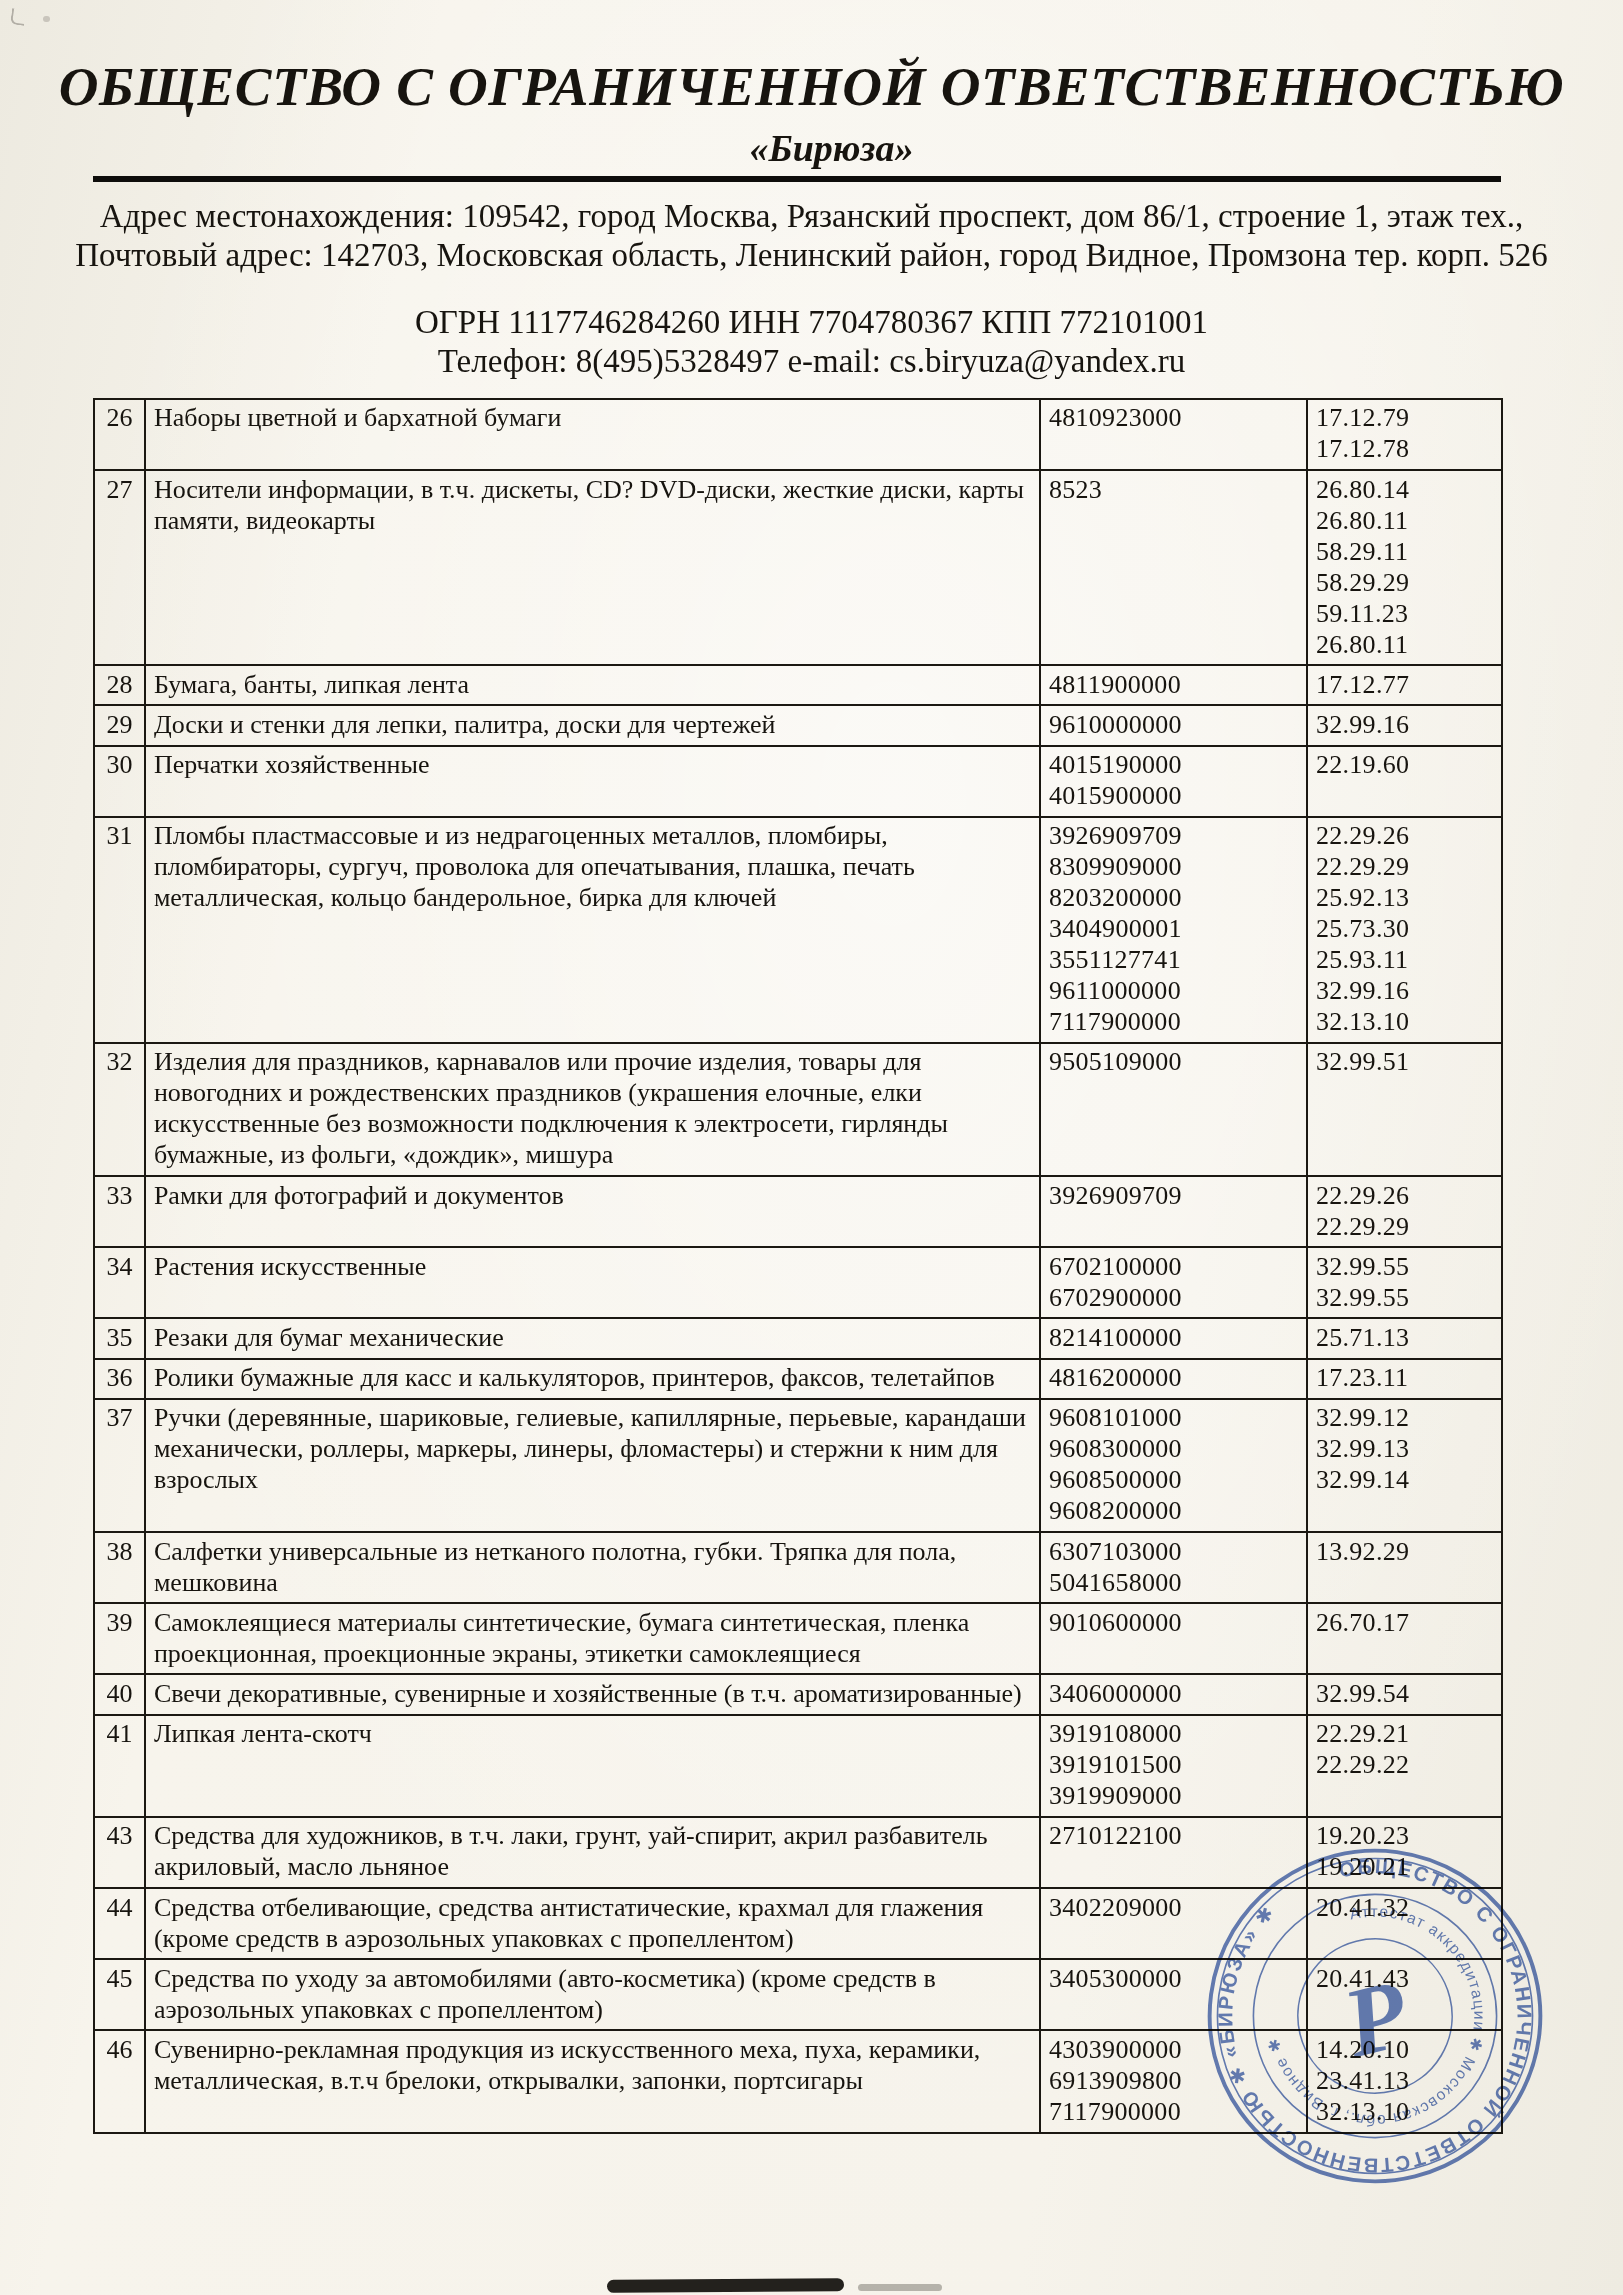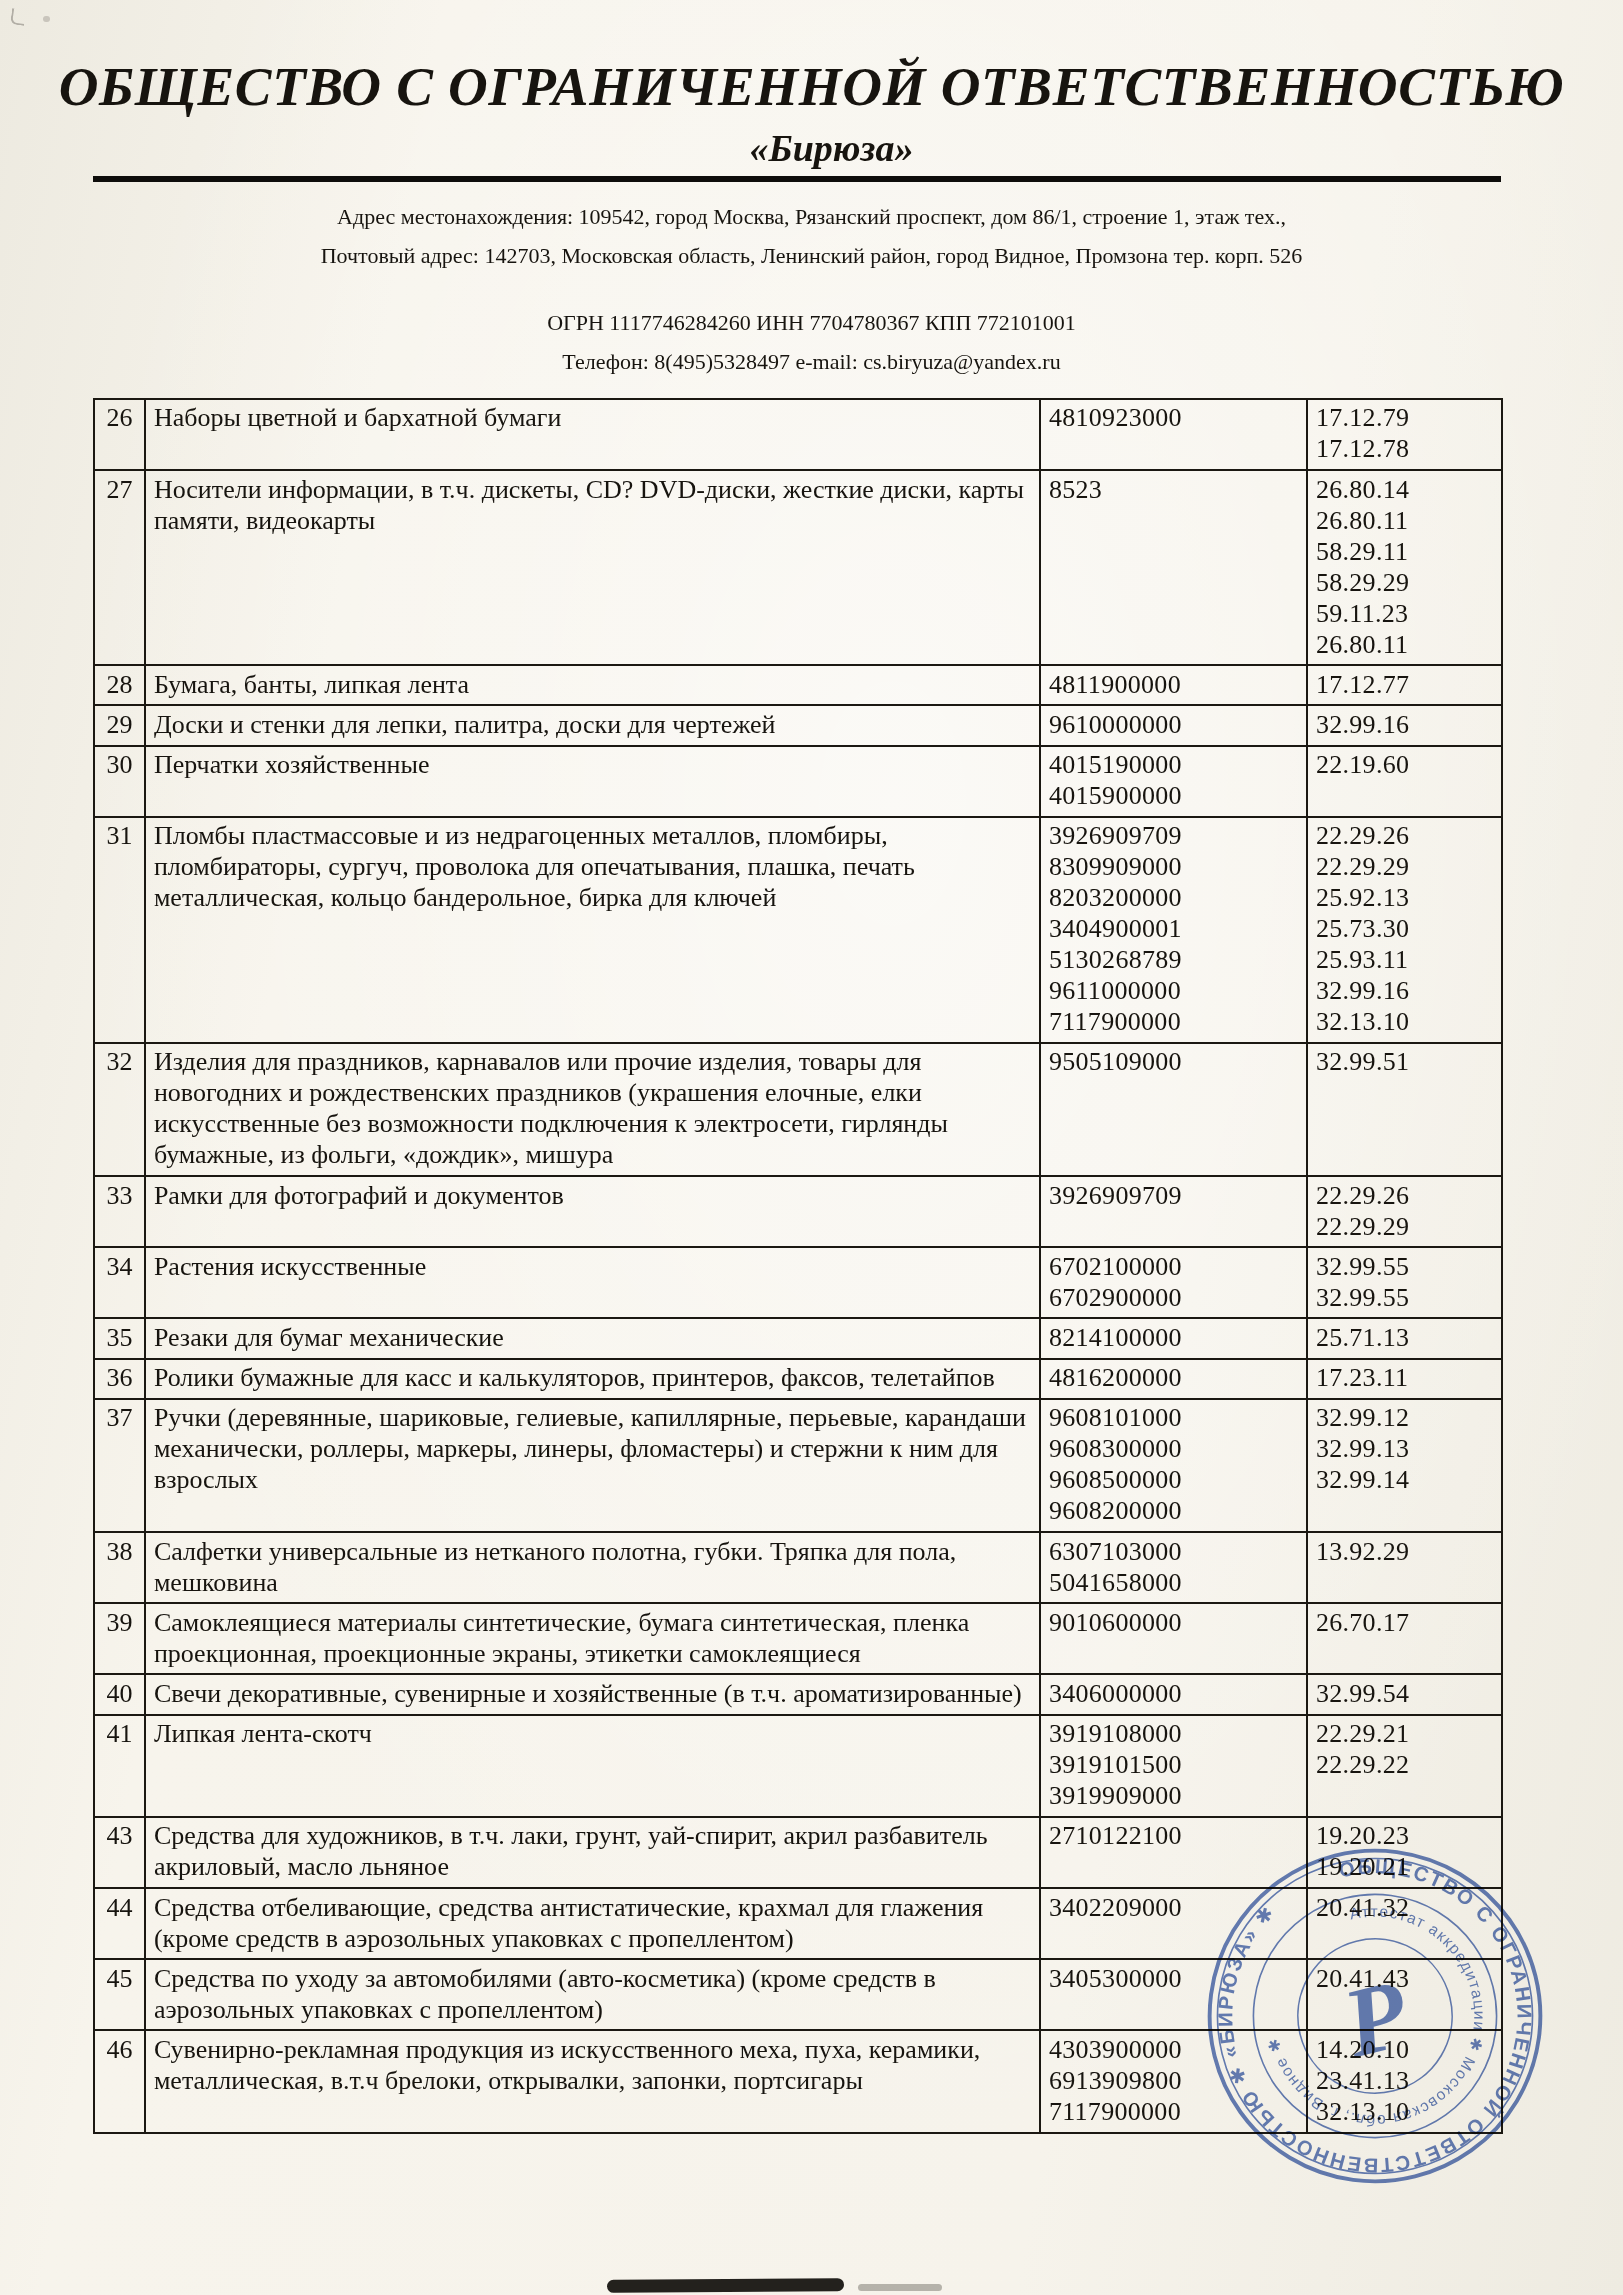--- a/index.html
+++ b/index.html
@@ -22,21 +22,21 @@
   }
   .company-name {
     font-size: 38px; font-weight: bold; font-style: italic;
     margin-top: 7.9px;
     padding-left: 40px;
   }
   .header-rule {
     height: 5.2px; background: #0e0d0b;
     width: 1408px; margin: 6.5px 0 15.7px 93px;
   }
-  .addr { font-size: 22px; line-height: 39px; }
+  .addr { font-size: 33px; line-height: 39px; }
   .gap-above { margin-top: 27.5px; }
 
   
   table.products {
     margin: 17px 0 0 93px;
     width: 1408px;
     border-collapse: collapse;
     table-layout: fixed;
     border-radius: 6px;
   }
@@ -183,21 +183,21 @@
           </td>
         </tr>
         <tr>
           <td class="col-num">31</td>
           <td class="col-desc">Пломбы пластмассовые и из недрагоценных металлов, пломбиры, пломбираторы, сургуч, проволока для опечатывания, плашка, печать металлическая, кольцо бандерольное, бирка для ключей</td>
           <td class="col-code">
             <div>3926909709</div>
             <div>8309909000</div>
             <div>8203200000</div>
             <div>3404900001</div>
-            <div>5130268789</div>
+            <div>3551127741</div>
             <div>9611000000</div>
             <div>7117900000</div>
           </td>
           <td class="col-okpd">
             <div>22.29.26</div>
             <div>22.29.29</div>
             <div>25.92.13</div>
             <div>25.73.30</div>
             <div>25.93.11</div>
             <div>32.99.16</div>

